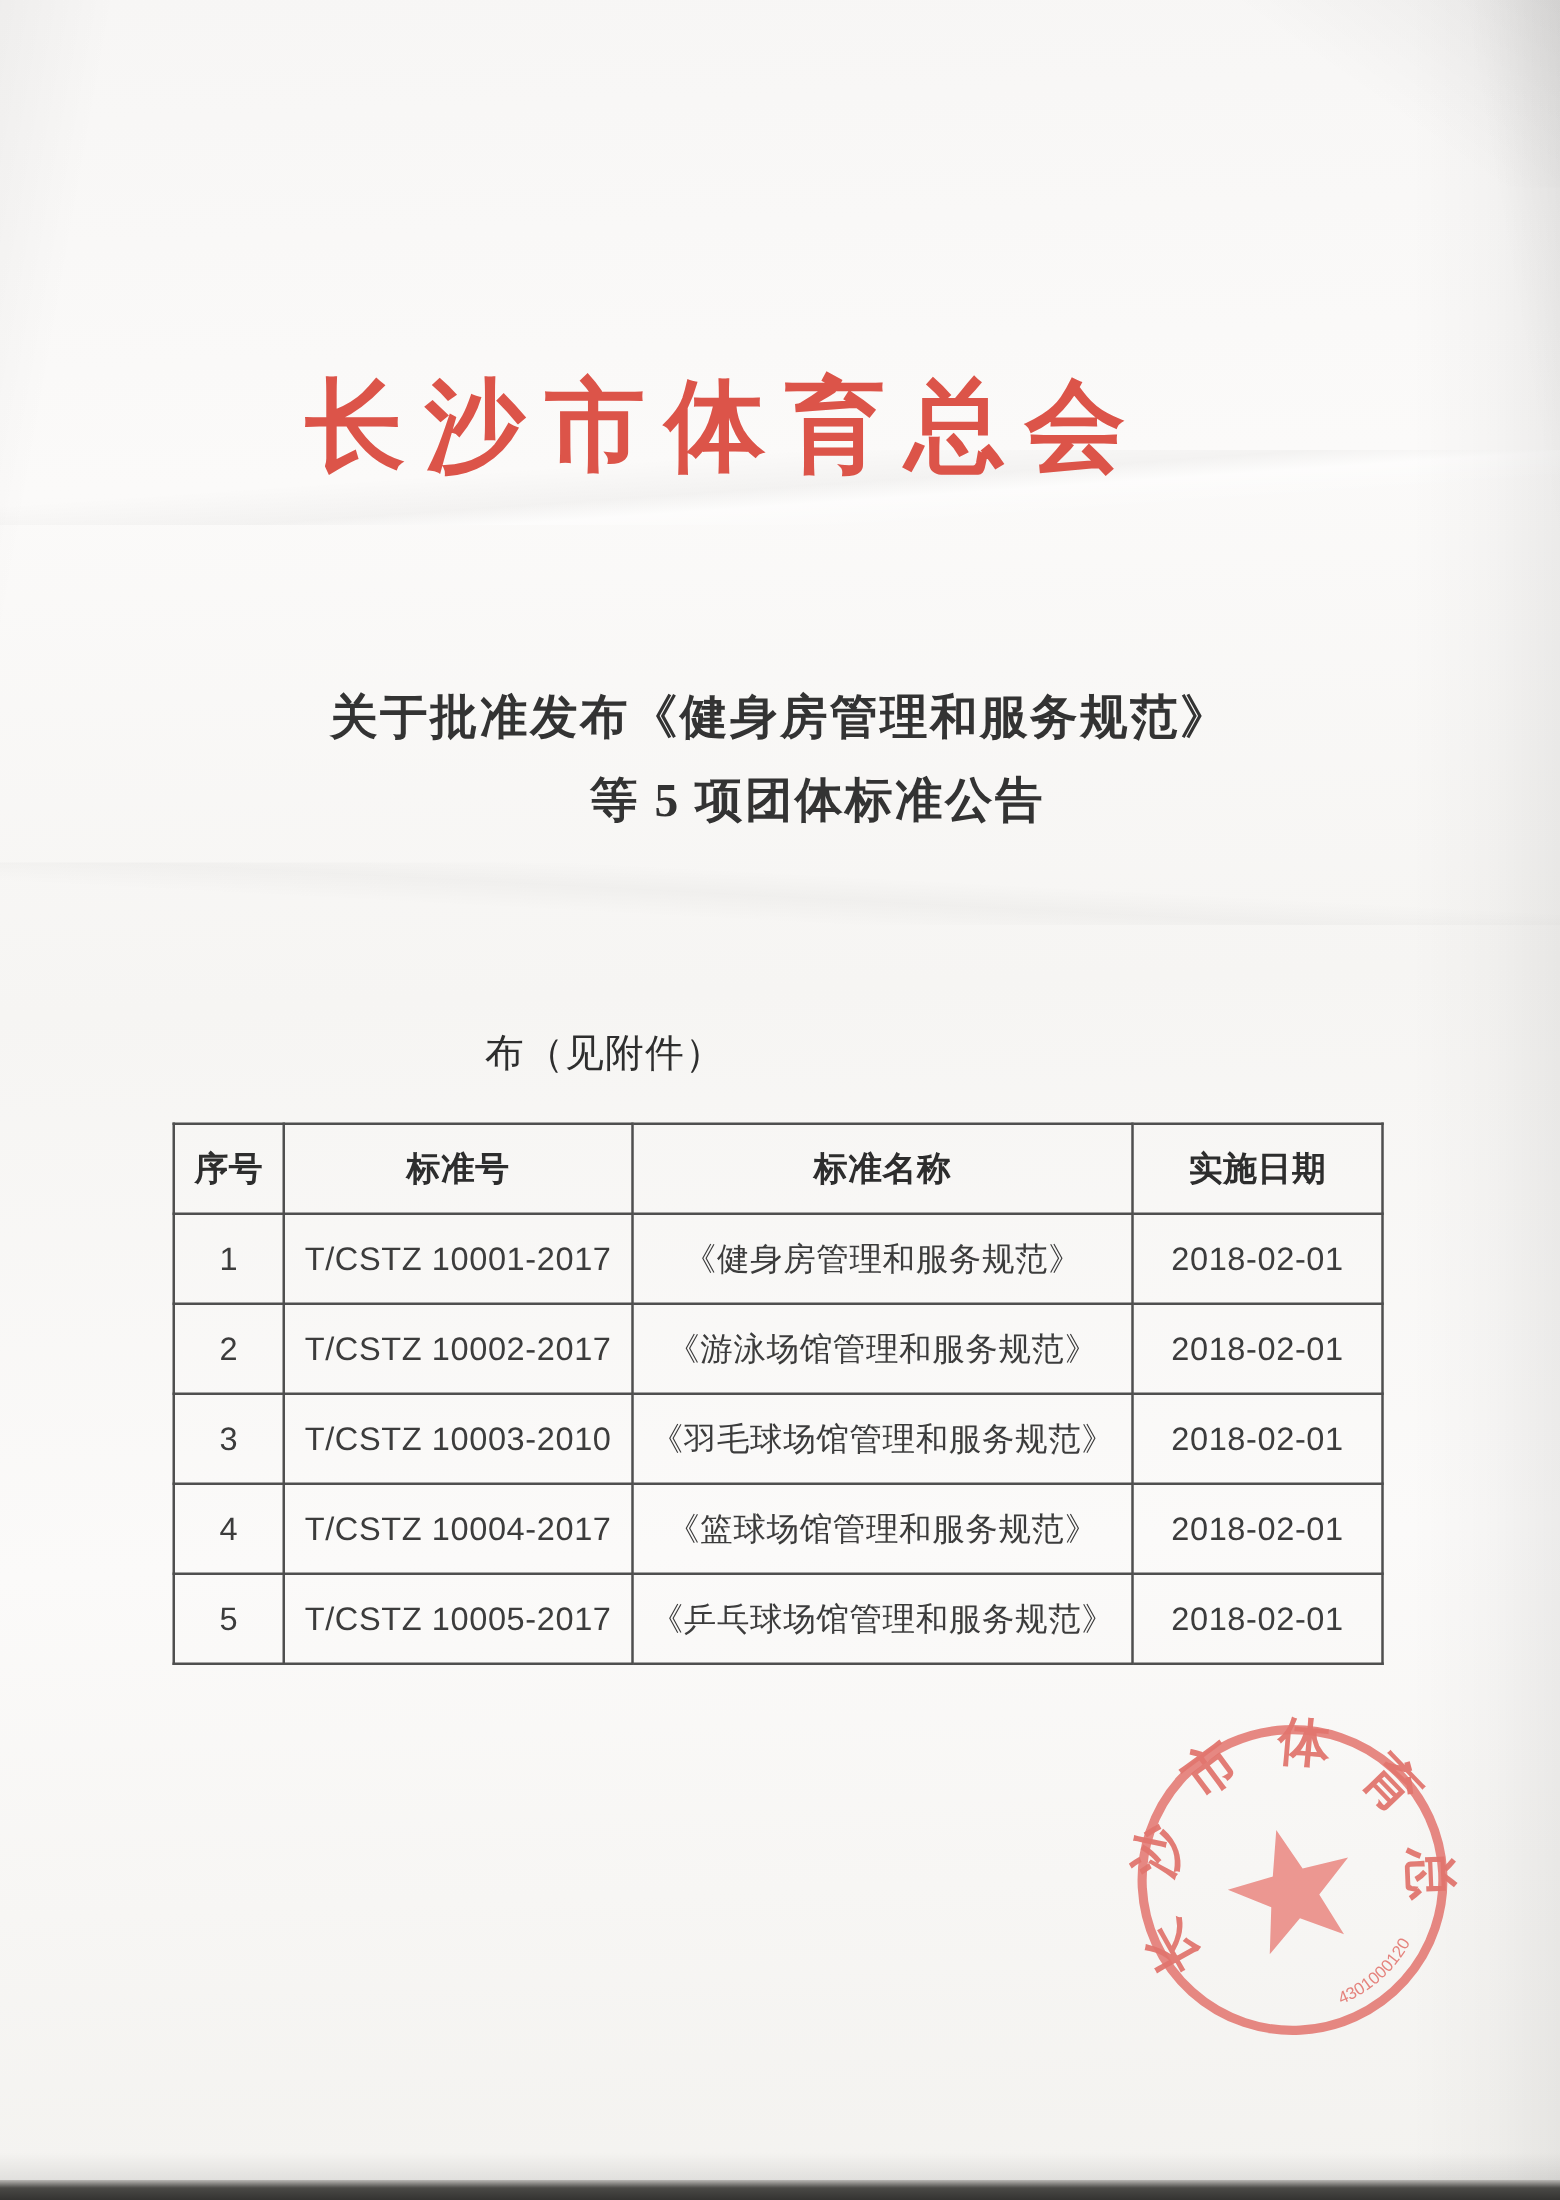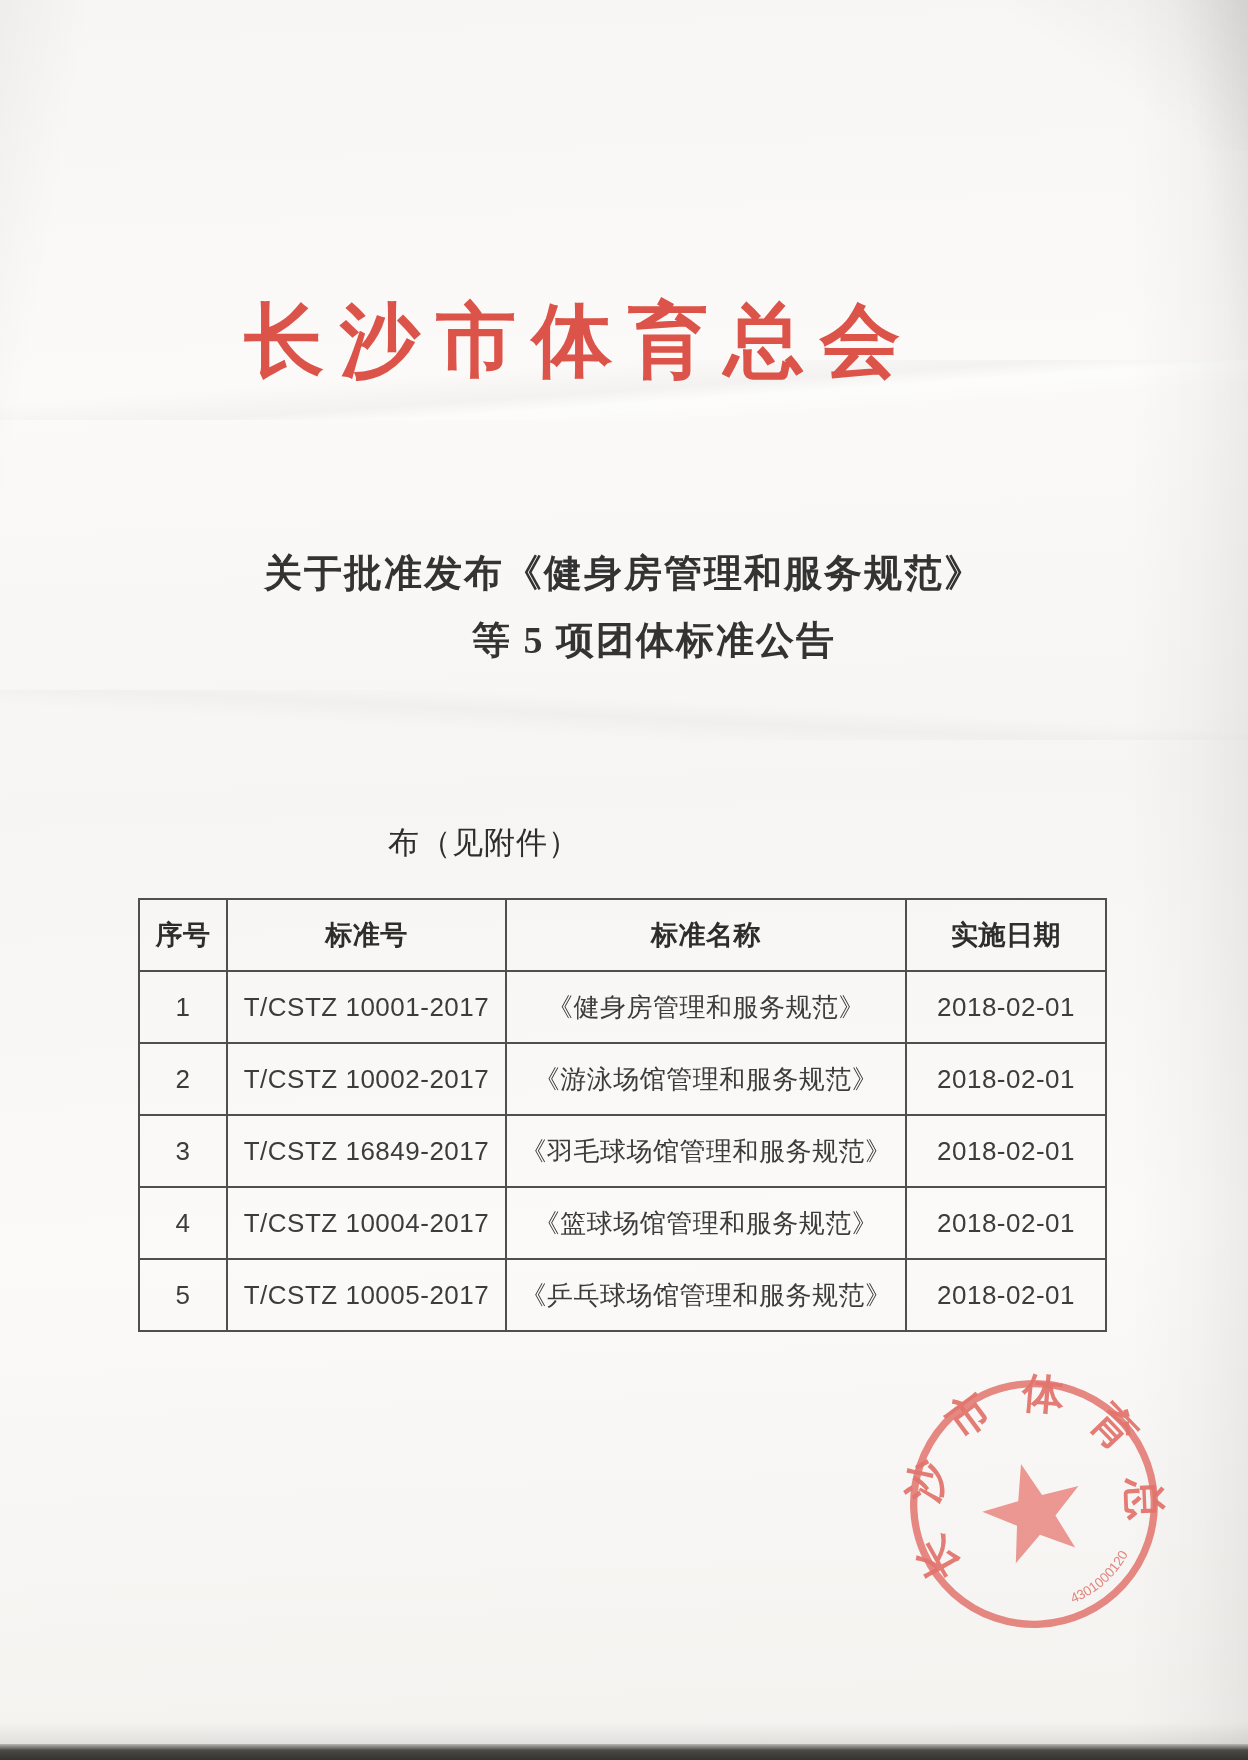--- a/index.html
+++ b/index.html
@@ -104,21 +104,21 @@
           <td>2018-02-01</td>
         </tr>
         <tr>
           <td>2</td>
           <td>T/CSTZ 10002-2017</td>
           <td>《游泳场馆管理和服务规范》</td>
           <td>2018-02-01</td>
         </tr>
         <tr>
           <td>3</td>
-          <td>T/CSTZ 16849-2017</td>
+          <td>T/CSTZ 10003-2010</td>
           <td>《羽毛球场馆管理和服务规范》</td>
           <td>2018-02-01</td>
         </tr>
         <tr>
           <td>4</td>
           <td>T/CSTZ 10004-2017</td>
           <td>《篮球场馆管理和服务规范》</td>
           <td>2018-02-01</td>
         </tr>
         <tr>

